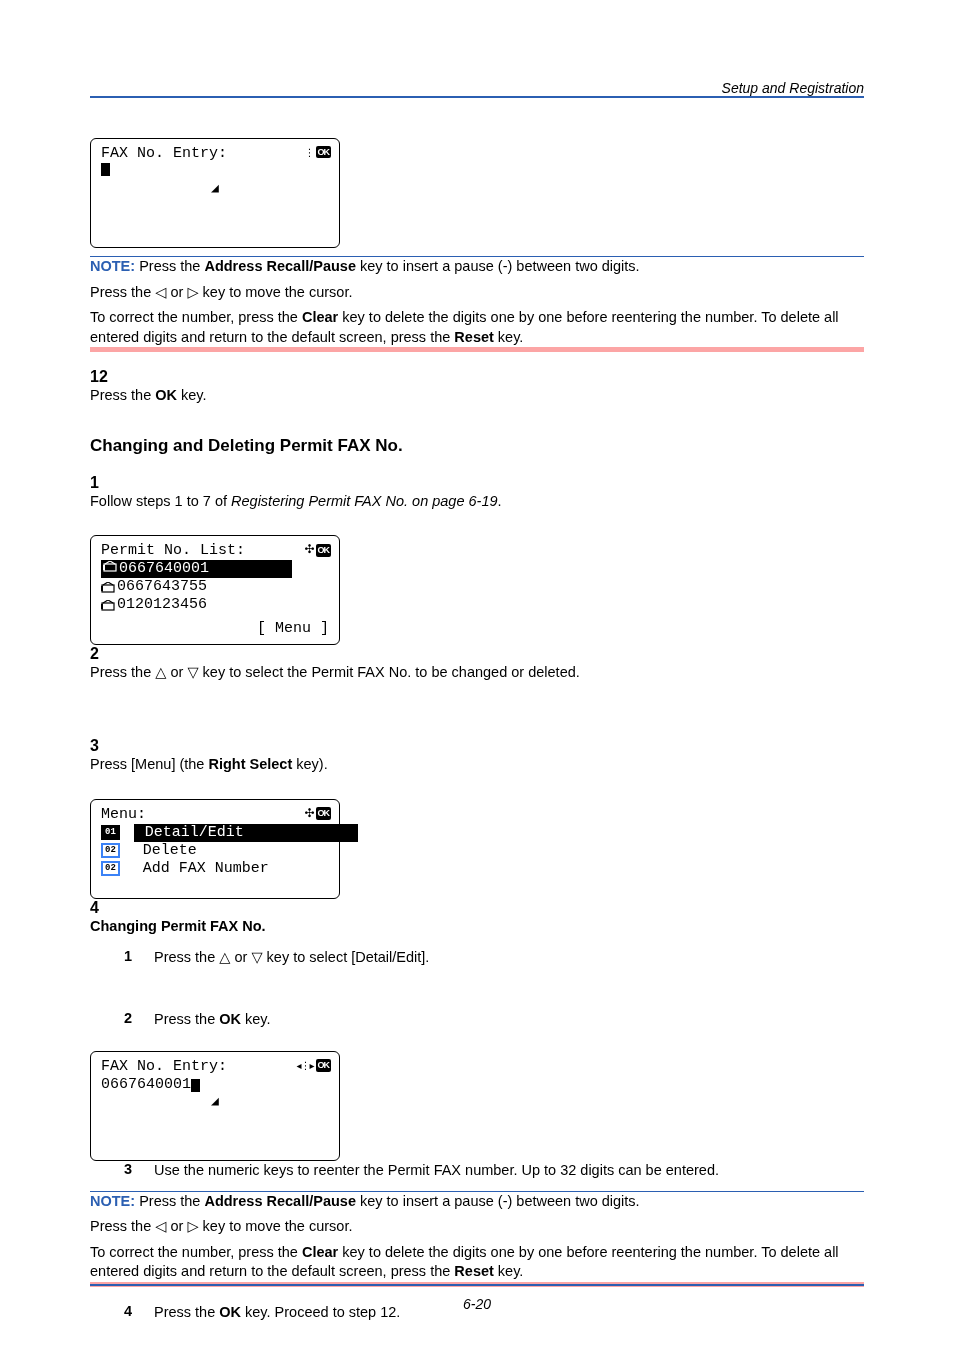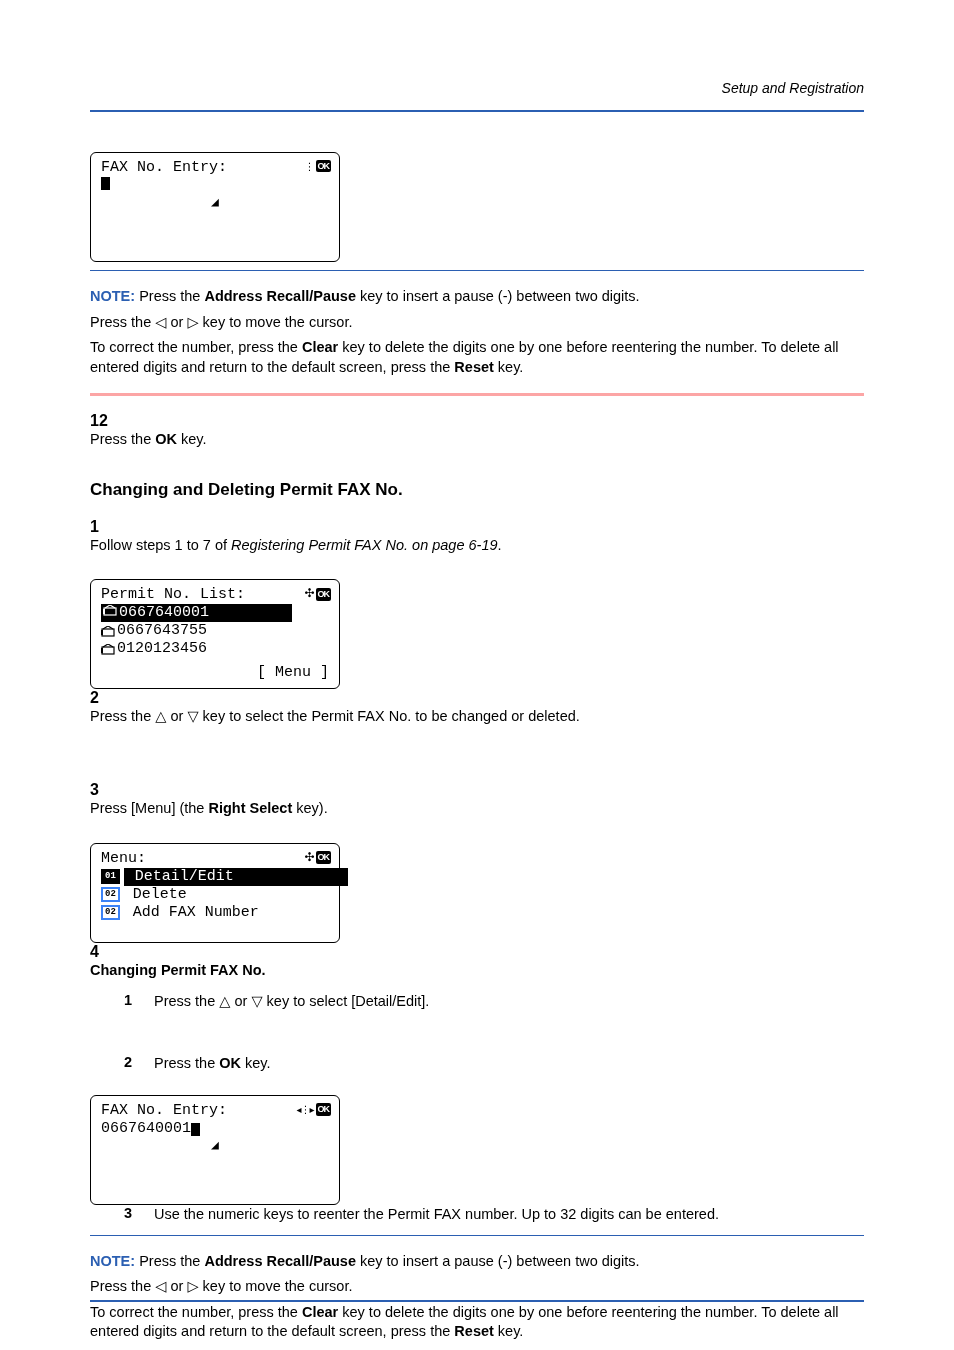--- a/index.html
+++ b/index.html
@@ -9,21 +9,21 @@
     background: #fff;
     font-family: Arial, Helvetica, sans-serif;
     color: #000;
     position: relative;
     padding: 80px 90px 40px 90px;
   }
   .header-region {
     text-align: right;
     font-style: italic;
     font-size: 14px;
-    margin-bottom: 14px;
+    margin-bottom: 0;
   }
   .header-rule {
     border-top: 2px solid #2b5fb2;
     margin-bottom: 40px;
   }
   .content { position: relative; }
   .row { display: flex; align-items: flex-start; margin-bottom: 12px; flex-direction: column; }
   .left-col { width: 260px; flex-shrink: 0; }
   .right-col { flex: 1; }
   .lcd {
@@ -83,36 +83,36 @@
     margin-right: 2px;
   }
   .fax-icon svg { width: 14px; height: 11px; }
   .boxnum {
     display: inline-block;
     border: 2px solid #3b82f6;
     font-size: 9px;
     font-weight: bold;
     padding: 0 2px;
     line-height: 11px;
-    margin-right: 4px;
+    margin-right: 14px;
     background: #fff;
     color: #000;
   }
   .boxnum.inv { background: #000; color: #fff; border-color: #000; }
   .step-num {
     font-weight: bold;
     font-size: 16px;
     width: 34px;
     flex-shrink: 0;
   }
   .step-text { font-size: 14.5px; line-height: 1.35; flex: 1; }
   .note-block {
     border-top: 1px solid #2b5fb2;
-    border-bottom: 3px solid #fca5a5;
-    padding: 16px 0;
+    border-bottom: 5px solid #fca5a5;
+    padding: 0 0;
     margin: 8px 0 16px 0;
     font-size: 14.5px;
     line-height: 1.35;
   }
   .note-label { color: #2b5fb2; font-weight: bold; }
   .subheading {
     font-weight: bold;
     font-size: 17px;
     margin: 18px 0 18px 0;
   }
@@ -308,13 +308,14 @@
           </div>
         </div>
       </div>
     </div>
   </div>
 
 </div>
 
 <div class="footer-area">
   <div class="footer-rule"></div>
+  <div class="footer-num">6-20</div>
 </div>
 
 </body></html>

